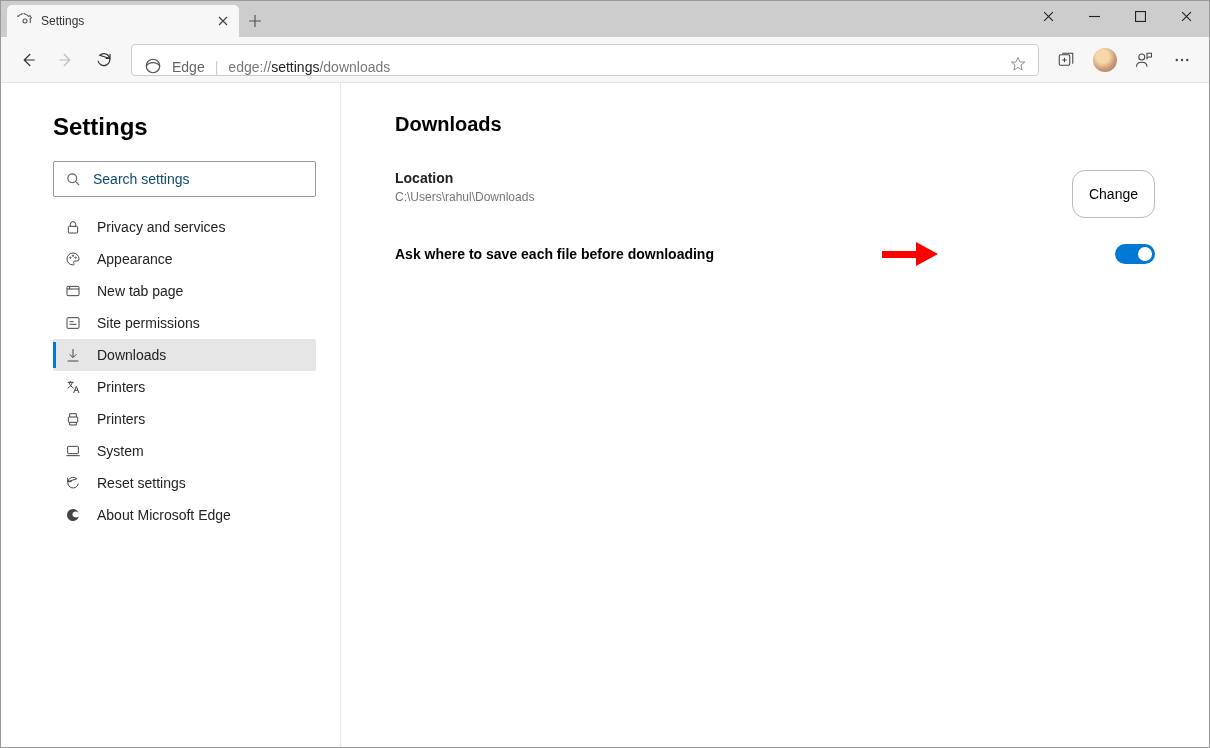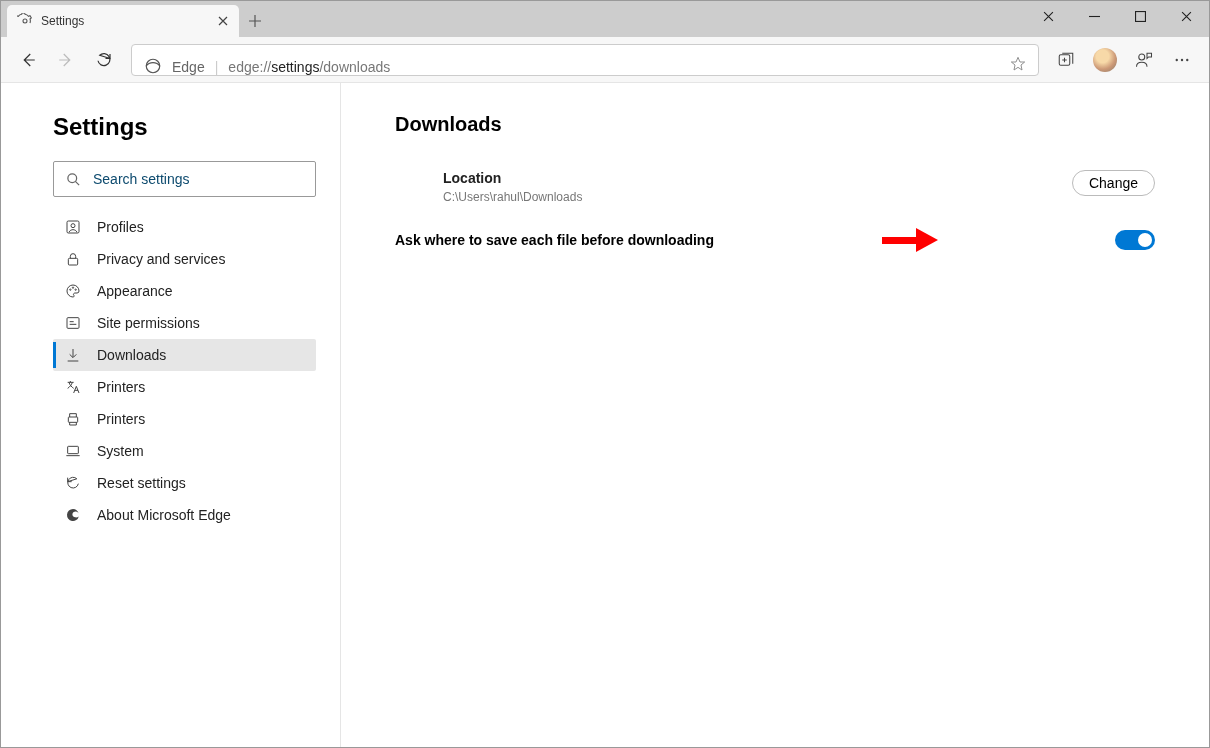--- a/index.html
+++ b/index.html
@@ -33,25 +33,25 @@
 .searchbox { display:flex; align-items:center; height:36px; border:1px solid #999; border-radius:2px; padding:0 12px; margin-bottom:14px; color:#0c4a6e; font-size:14px; }
 .searchbox svg { margin-right:12px; }
 .navlist { list-style:none; }
 .navlist li { height:32px; display:flex; align-items:center; padding-left:12px; font-size:14px; color:#222; border-radius:2px; position:relative; }
 .navlist li svg { width:16px; height:16px; margin-right:16px; flex-shrink:0; }
 .navlist li.active { background:#e6e6e6; }
 .navlist li.active::before { content:""; position:absolute; left:0; top:3px; bottom:3px; width:3px; background:#0078d4; }
 
 .main { flex:1; padding:30px 54px; }
 .main h2 { font-size:20px; font-weight:600; margin-bottom:34px; }
-.row { display:flex; align-items:flex-start; margin-bottom:24px;margin-left:48px; }
+.row { display:flex; align-items:flex-start; margin-bottom:24px; }
 .row .grow { flex:1; }
 .label { font-size:14px; font-weight:600; color:#222; margin-bottom:4px; }
 .sub { font-size:12px; color:#777; }
-.changebtn { border:1px solid #bbb; background:#fff; padding:4px 16px; font-size:14px; border-radius:13px; }
+.changebtn { border:1px solid #bbb; background:#fff; padding:15px 16px; font-size:14px; border-radius:13px; }
 .askrow { display:flex; align-items:center; font-size:14px; font-weight:600; }
 .toggle { width:40px; height:20px; background:#0078d4; border-radius:10px; position:relative; margin-left:auto; }
 .toggle::after { content:""; position:absolute; right:3px; top:3px; width:14px; height:14px; background:#fff; border-radius:50%; }
 .arrow { margin-left:auto; margin-right:8px; }
 .arrow svg { display:block; }
 </style>
 </head>
 <body>
 
 <div class="tabstrip">
@@ -157,41 +157,40 @@
     <div class="searchbox">
       <svg width="15" height="15" viewBox="0 0 24 24" fill="none" stroke="#666" stroke-width="2">
           <circle cx="10" cy="10" r="7"></circle>
           <path d="M21 21l-6-6"></path>
         </svg>
       <span>Search settings</span>
     </div>
     <ul class="navlist">
       <li>
           <svg viewBox="0 0 24 24" fill="none" stroke="#444" stroke-width="1.5">
-            <rect x="3" y="3" width="18" height="18" rx="2"></rect>
-            <circle cx="12" cy="10" r="3"></circle>
-            <path d="M6 20c1-3 4-4 6-4s5 1 6 4"></path>
-          </svg>
-          <span>Profiles</span>
-        </li>
-      <li>
-          <svg viewBox="0 0 24 24" fill="none" stroke="#444" stroke-width="1.5">
             <rect x="5" y="11" width="14" height="10" rx="1.5"></rect>
             <path d="M8 11V8a4 4 0 0 1 8 0v3"></path>
           </svg>
           <span>Privacy and services</span>
         </li>
       <li>
           <svg viewBox="0 0 24 24" fill="none" stroke="#444" stroke-width="1.5">
             <path d="M12 3a9 9 0 1 0 0 18c2 0 2-2 1-3s0-3 2-3h3a3 3 0 0 0 3-3 9 9 0 0 0-9-9z"></path>
             <circle cx="8" cy="10" r="1"></circle>
             <circle cx="12" cy="7" r="1"></circle>
             <circle cx="16" cy="10" r="1"></circle>
           </svg>
           <span>Appearance</span>
+        </li>
+      <li>
+          <svg viewBox="0 0 24 24" fill="none" stroke="#444" stroke-width="1.5">
+            <rect x="3" y="5" width="18" height="14" rx="1.5"></rect>
+            <path d="M3 9h18M7 5v4"></path>
+          </svg>
+          <span>New tab page</span>
         </li>
       <li>
           <svg viewBox="0 0 24 24" fill="none" stroke="#444" stroke-width="1.5">
             <rect x="3" y="4" width="18" height="16" rx="1.5"></rect>
             <path d="M7 10h6M7 14h10"></path>
           </svg>
           <span>Site permissions</span>
         </li>
       <li class="active">
           <svg viewBox="0 0 24 24" fill="none" stroke="#444" stroke-width="1.5">

